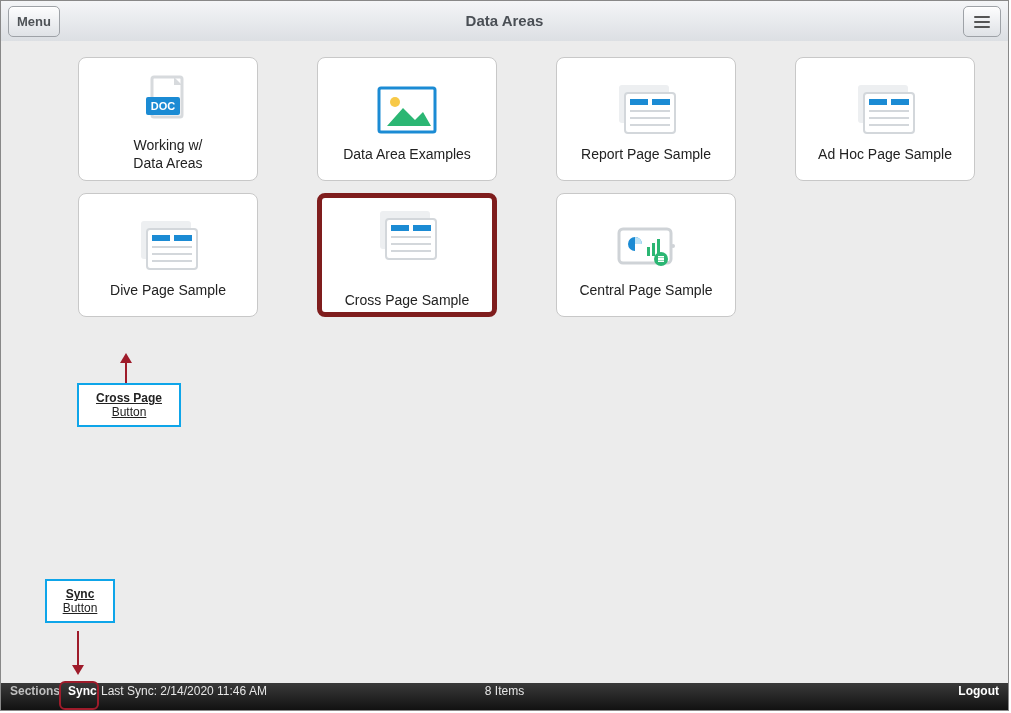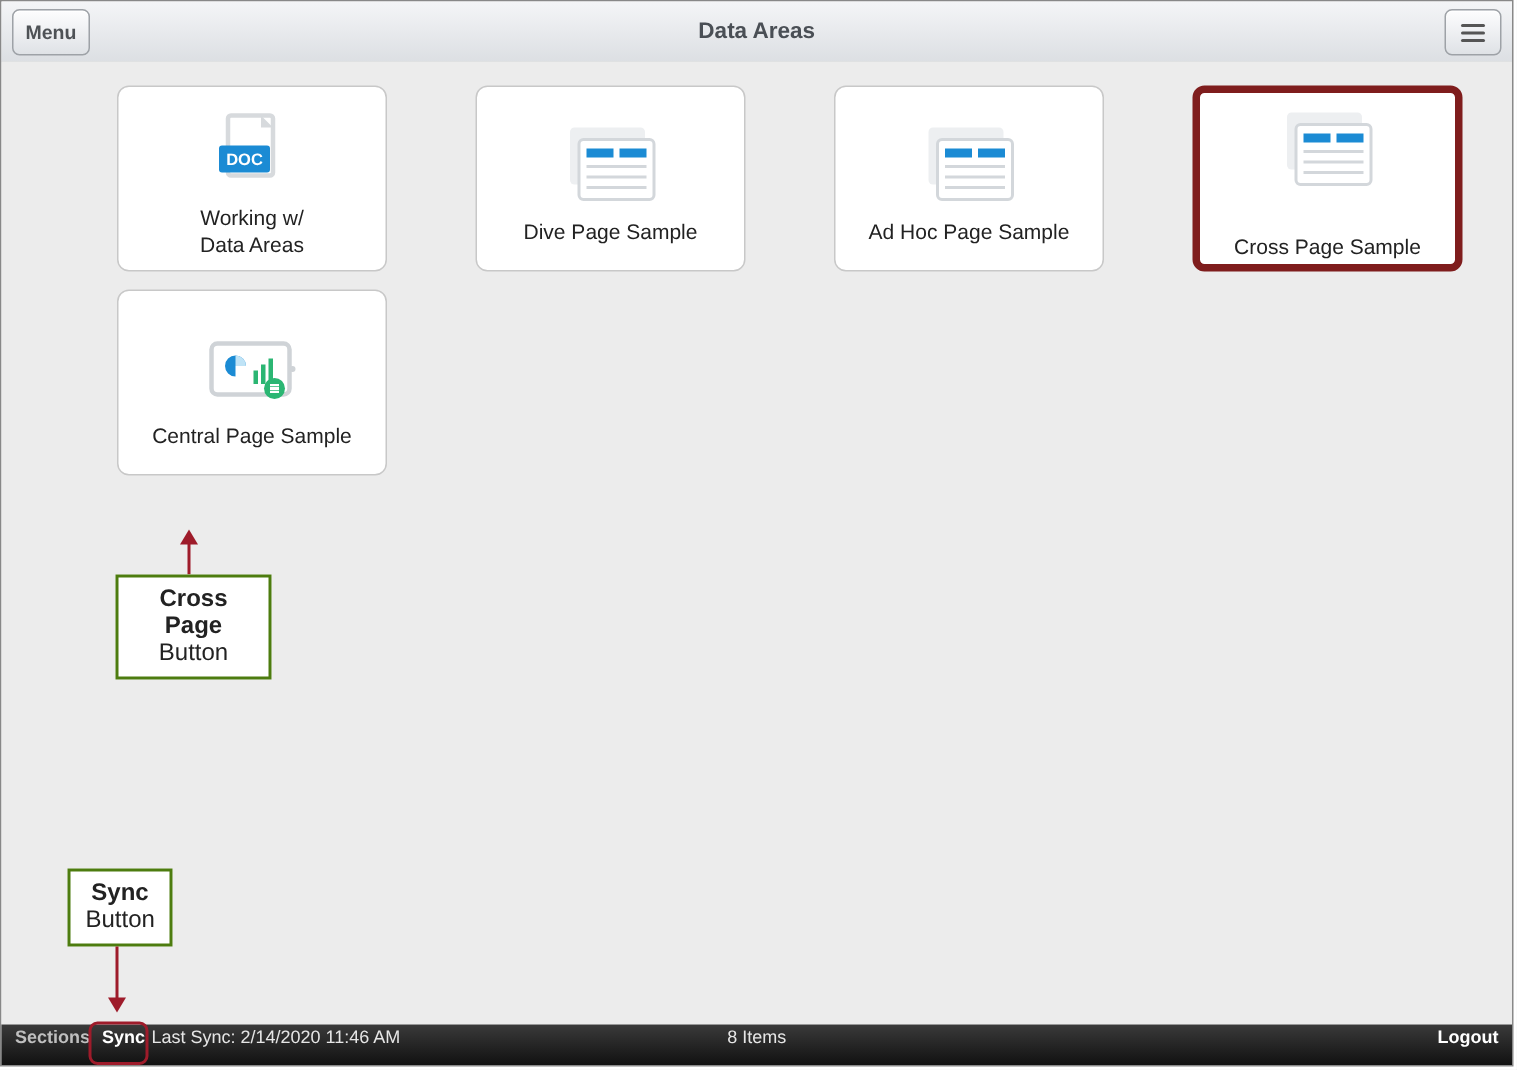--- a/index.html
+++ b/index.html
@@ -18,22 +18,22 @@
   
   .content{position:absolute;left:0;right:0;top:40px;bottom:27px;background:#ececec;}
   .grid{position:absolute;left:30px;top:16px;display:flex;flex-wrap:wrap;gap:12px;width:960px;}
   .card{width:180px;height:124px;background:#fff;border:1px solid #c8c8c8;border-radius:8px;
     box-sizing:border-box;display:flex;flex-direction:column;align-items:center;justify-content:center;
     cursor:pointer;margin-left:47px;}
   .card .ic{height:70px;display:flex;align-items:center;justify-content:center;}
   .card .lbl{font-size:14px;color:#222;text-align:center;line-height:18px;}
   .card.sel{border:5px solid #7f1d1d;gap:20px;}
   
-  .callout{position:absolute;border:2px solid #4d7c0f;background:#fff;text-align:center;
-    font-size:16px;color:#222;padding:6px 10px;}
+  .callout{position:absolute;border:2px solid #0ea5e9;background:#fff;text-align:center;
+    font-size:12px;color:#222;padding:6px 10px;text-decoration:underline;}
   .callout b{font-weight:700;}
   .arrow{position:absolute;width:0;height:0;}
   .arrow-up{border-left:6px solid transparent;border-right:6px solid transparent;border-bottom:10px solid #9e1b2a;}
   .arrow-down{border-left:6px solid transparent;border-right:6px solid transparent;border-top:10px solid #9e1b2a;}
   .arrow-line{position:absolute;background:#9e1b2a;}
   
   .bottombar{position:absolute;left:0;right:0;bottom:0;height:27px;
     background:linear-gradient(#3a3a3a,#111);color:#d9d9d9;font-size:12px;}
   .bb-item{position:absolute;top:0;height:15px;display:flex;align-items:center;}
   .bb-btn{padding:0 9px;color:#bfbfbf;font-weight:700;cursor:pointer;}
@@ -70,50 +70,74 @@
             <rect x="14" y="6" width="30" height="40" rx="2" fill="none" stroke="#d7dadd" stroke-width="3"></rect>
             <polygon points="36,6 44,14 36,14" fill="#d7dadd"></polygon>
             <rect x="8" y="26" width="34" height="18" rx="2" fill="#1b8bd4"></rect>
             <text x="25" y="39" font-size="11" font-weight="700" fill="#fff" text-anchor="middle">DOC</text>
           </svg>
         </div>
         <div class="lbl"><span style="white-space:pre-line">Working w/
 Data Areas</span></div>
       </div>
 
-
+      <div class="card">
+        <div class="ic">
+          <svg width="64" height="52">
+            <rect x="4" y="4" width="56" height="44" rx="2" fill="#fff" stroke="#1b8bd4" stroke-width="3"></rect>
+            <circle cx="20" cy="18" r="5" fill="#f7c948"></circle>
+            <polygon points="12,42 28,24 40,36 48,28 56,42" fill="#2bb673"></polygon>
+          </svg>
+        </div>
+        <div class="lbl">Data Area Examples</div>
+      </div>
+
+      <div class="card">
+        <div class="ic">
+          <svg width="66" height="54">
+            <rect x="6" y="2" width="50" height="38" rx="3" fill="#edeff1"></rect>
+            <rect x="12" y="10" width="50" height="40" rx="3" fill="#fff" stroke="#d3d7db" stroke-width="2"></rect>
+            <rect x="17" y="16" width="18" height="6" fill="#1b8bd4"></rect>
+            <rect x="39" y="16" width="18" height="6" fill="#1b8bd4"></rect>
+            <line x1="17" y1="28" x2="57" y2="28" stroke="#d3d7db" stroke-width="2"></line>
+            <line x1="17" y1="35" x2="57" y2="35" stroke="#d3d7db" stroke-width="2"></line>
+            <line x1="17" y1="42" x2="57" y2="42" stroke="#d3d7db" stroke-width="2"></line>
+          </svg>
+        </div>
+        <div class="lbl">Report Page Sample</div>
+      </div>
+
+      <div class="card">
+        <div class="ic">
+          <svg width="66" height="54">
+            <rect x="6" y="2" width="50" height="38" rx="3" fill="#edeff1"></rect>
+            <rect x="12" y="10" width="50" height="40" rx="3" fill="#fff" stroke="#d3d7db" stroke-width="2"></rect>
+            <rect x="17" y="16" width="18" height="6" fill="#1b8bd4"></rect>
+            <rect x="39" y="16" width="18" height="6" fill="#1b8bd4"></rect>
+            <line x1="17" y1="28" x2="57" y2="28" stroke="#d3d7db" stroke-width="2"></line>
+            <line x1="17" y1="35" x2="57" y2="35" stroke="#d3d7db" stroke-width="2"></line>
+            <line x1="17" y1="42" x2="57" y2="42" stroke="#d3d7db" stroke-width="2"></line>
+          </svg>
+        </div>
+        <div class="lbl">Ad Hoc Page Sample</div>
+      </div>
 
       <div class="card">
         <div class="ic">
           <svg width="66" height="54">
             <rect x="6" y="2" width="50" height="38" rx="3" fill="#edeff1"></rect>
             <rect x="12" y="10" width="50" height="40" rx="3" fill="#fff" stroke="#d3d7db" stroke-width="2"></rect>
             <rect x="17" y="16" width="18" height="6" fill="#1b8bd4"></rect>
             <rect x="39" y="16" width="18" height="6" fill="#1b8bd4"></rect>
             <line x1="17" y1="28" x2="57" y2="28" stroke="#d3d7db" stroke-width="2"></line>
             <line x1="17" y1="35" x2="57" y2="35" stroke="#d3d7db" stroke-width="2"></line>
             <line x1="17" y1="42" x2="57" y2="42" stroke="#d3d7db" stroke-width="2"></line>
           </svg>
         </div>
         <div class="lbl">Dive Page Sample</div>
-      </div>
-
-      <div class="card">
-        <div class="ic">
-          <svg width="66" height="54">
-            <rect x="6" y="2" width="50" height="38" rx="3" fill="#edeff1"></rect>
-            <rect x="12" y="10" width="50" height="40" rx="3" fill="#fff" stroke="#d3d7db" stroke-width="2"></rect>
-            <rect x="17" y="16" width="18" height="6" fill="#1b8bd4"></rect>
-            <rect x="39" y="16" width="18" height="6" fill="#1b8bd4"></rect>
-            <line x1="17" y1="28" x2="57" y2="28" stroke="#d3d7db" stroke-width="2"></line>
-            <line x1="17" y1="35" x2="57" y2="35" stroke="#d3d7db" stroke-width="2"></line>
-            <line x1="17" y1="42" x2="57" y2="42" stroke="#d3d7db" stroke-width="2"></line>
-          </svg>
-        </div>
-        <div class="lbl">Ad Hoc Page Sample</div>
       </div>
 
       <div class="card sel">
         <div class="ic">
           <svg width="66" height="54">
             <rect x="6" y="2" width="50" height="38" rx="3" fill="#edeff1"></rect>
             <rect x="12" y="10" width="50" height="40" rx="3" fill="#fff" stroke="#d3d7db" stroke-width="2"></rect>
             <rect x="17" y="16" width="18" height="6" fill="#1b8bd4"></rect>
             <rect x="39" y="16" width="18" height="6" fill="#1b8bd4"></rect>
             <line x1="17" y1="28" x2="57" y2="28" stroke="#d3d7db" stroke-width="2"></line>

